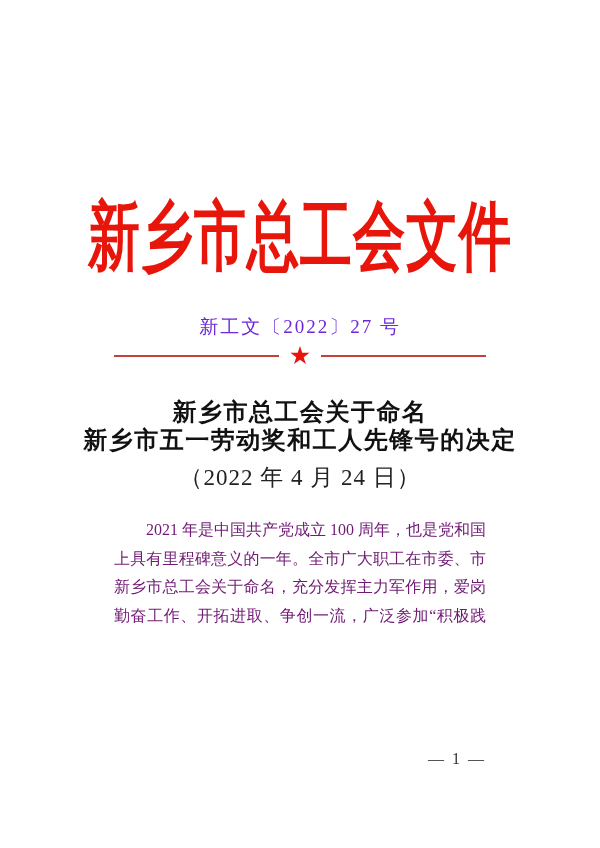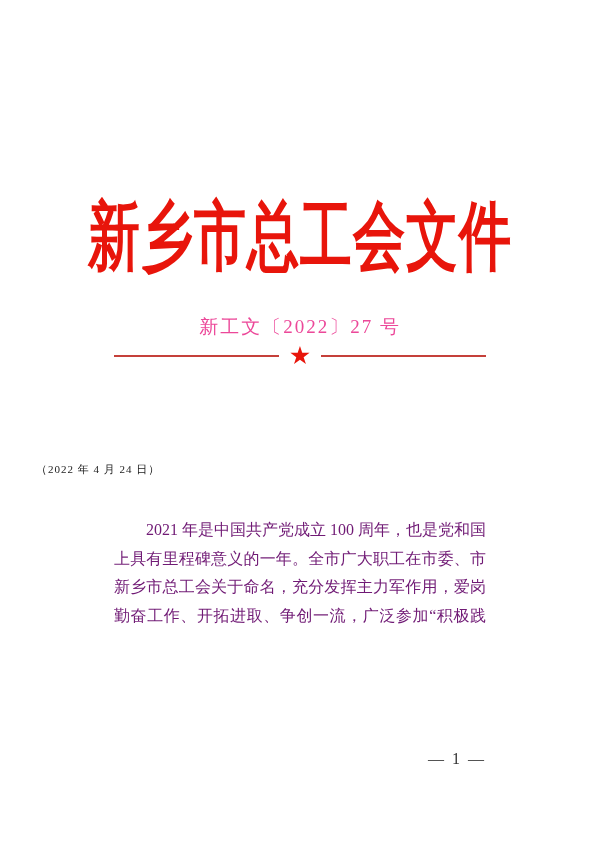--- a/index.html
+++ b/index.html
@@ -35,21 +35,21 @@
   }
 
   
   .doc-number {
     position: absolute;
     top: 314px; left: 0;
     width: 100%;
     text-align: center;
     font-size: 19px;
     letter-spacing: 2px;
-    color: #ec4899;
+    color: #6d28d9;
   }
 
   
   .divider {
     position: absolute;
     top: 344px; left: 78px; right: 78px;
     height: 24px;
     display: flex;
     align-items: center;
   }
@@ -76,22 +76,22 @@
     font-size: 24px;
     line-height: 28px;
     letter-spacing: 1.5px;
     color: #111111;
   }
 
   .date-line {
     position: absolute;
     top: 462px; left: 0;
     width: 100%;
-    text-align: left;
-    font-size: 11px;
+    text-align: center;
+    font-size: 23px;
     letter-spacing: 1px;
     color: #222222;
   }
 
   
   .body-text {
     position: absolute;
     top: 516px; left: 78px; right: 78px;
     font-size: 16px;
     color: #701a75;
@@ -124,20 +124,24 @@
   </div>
 
   <div class="doc-number">新工文〔2022〕27 号</div>
 
   <div class="divider">
     <span class="seg"></span>
     <span class="star">★</span>
     <span class="seg"></span>
   </div>
 
+  <div class="title">
+    <div class="title-line">新乡市总工会关于命名</div>
+    <div class="title-line">新乡市五一劳动奖和工人先锋号的决定</div>
+  </div>
 
   <div class="date-line">（2022 年 4 月 24 日）</div>
 
   <div class="body-text" id="body-lines">
       <div class="body-line">2021 年是中国共产党成立 100 周年，也是党和国家历史</div>
       <div class="body-line">上具有里程碑意义的一年。全市广大职工在市委、市政府的</div>
       <div class="body-line">新乡市总工会关于命名，充分发挥主力军作用，爱岗敬业、</div>
       <div class="body-line">勤奋工作、开拓进取、争创一流，广泛参加“积极践行新发、建</div>
     </div>
 

